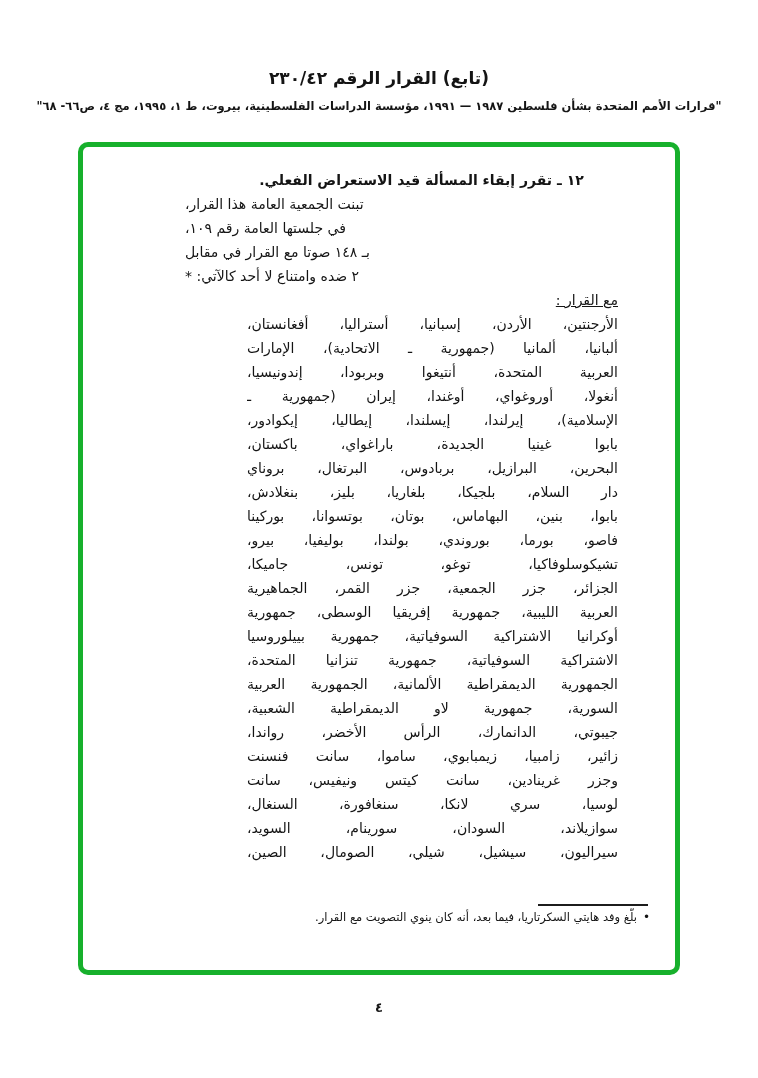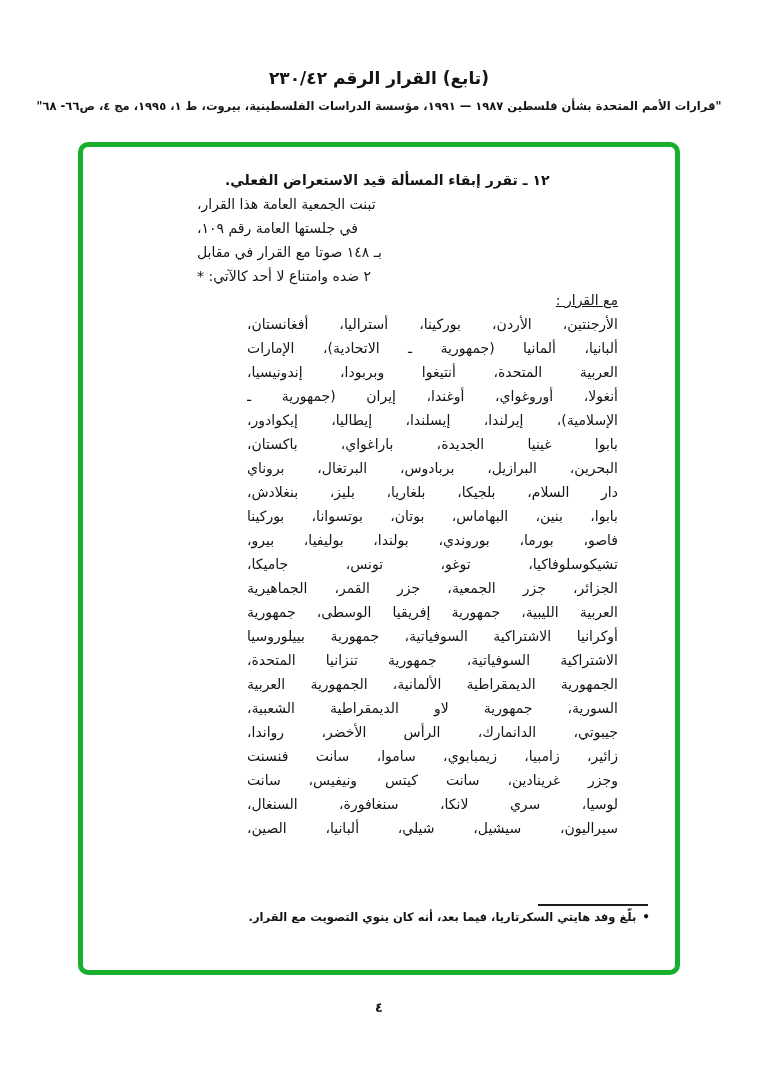--- a/index.html
+++ b/index.html
@@ -15,31 +15,31 @@
   
   .frame{
     position:absolute;left:78px;top:142px;width:602px;height:833px;
     box-sizing:border-box;border:5px solid #17b02c;border-radius:10px;background:#fff;
   }
   .content{
     position:absolute;top:21px;left:102px;right:57px;
     direction:rtl;font-size:14px;line-height:24px;text-align:right;
   }
   .content > div{height:24px;overflow:hidden;}
-  .clause{font-weight:bold;padding-left:0;margin-left:40px;text-align:left;white-space:nowrap;}
-  .intro{text-align:left;white-space:nowrap;margin-left:12px;}
+  .clause{font-weight:bold;padding-left:0;margin-left:40px;text-align:center;white-space:nowrap;}
+  .intro{text-align:left;white-space:nowrap;}
   .vote{display:flex;gap:12px;}
   .vote-label{white-space:nowrap;text-decoration:underline;}
   .vote-text{flex:1;text-align:justify;text-align-last:justify;}
   .cont{margin-left:62px;text-align:justify;text-align-last:justify;}
   
   .fn-rule{position:absolute;left:455px;top:757px;width:110px;height:0;border-top:2px solid #1c1c1c;}
   .fn{
     position:absolute;top:763px;right:25px;direction:rtl;text-align:left;
-    font-size:11.5px;font-weight:bold;white-space:nowrap;
+    font-size:11.5px;font-weight:normal;white-space:nowrap;
   }
   .fn .bullet{display:inline-block;margin-left:6px;font-size:12px;}
   
   .pagenum{position:absolute;top:1000px;left:0;right:0;text-align:center;font-size:13px;font-weight:bold;}
 </style>
 </head>
 <body>
 
 <div class="page">
 
@@ -54,42 +54,43 @@
 
       <div class="intro">تبنت الجمعية العامة هذا القرار،</div>
       <div class="intro">في جلستها العامة رقم ١٠٩،</div>
       <div class="intro">بـ ١٤٨ صوتا مع القرار في مقابل</div>
       <div class="intro">٢ ضده وامتناع لا أحد كالآتي: *</div>
 
       <div class="vote">
         <span class="vote-label">مع القرار :</span>
       </div>
 
-      <div class="cont">الأرجنتين، الأردن، بوركينا، أستراليا، أفغانستان،</div>
+      <div class="cont">الأرجنتين، الأردن، إسبانيا، أستراليا، أفغانستان،</div>
       <div class="cont">ألبانيا، ألمانيا (جمهورية ـ الاتحادية)، الإمارات</div>
       <div class="cont">العربية المتحدة، أنتيغوا وبربودا، إندونيسيا،</div>
       <div class="cont">أنغولا، أوروغواي، أوغندا، إيران (جمهورية ـ</div>
       <div class="cont">الإسلامية)، إيرلندا، إيسلندا، إيطاليا، إيكوادور،</div>
       <div class="cont">بابوا غينيا الجديدة، باراغواي، باكستان،</div>
       <div class="cont">البحرين، البرازيل، بربادوس، البرتغال، بروناي</div>
       <div class="cont">دار السلام، بلجيكا، بلغاريا، بليز، بنغلادش،</div>
       <div class="cont">بابوا، بنين، البهاماس، بوتان، بوتسوانا، بوركينا</div>
       <div class="cont">فاصو، بورما، بوروندي، بولندا، بوليفيا، بيرو،</div>
       <div class="cont">تشيكوسلوفاكيا، توغو، تونس، جاميكا،</div>
       <div class="cont">الجزائر، جزر الجمعية، جزر القمر، الجماهيرية</div>
       <div class="cont">العربية الليبية، جمهورية إفريقيا الوسطى، جمهورية</div>
       <div class="cont">أوكرانيا الاشتراكية السوفياتية، جمهورية بييلوروسيا</div>
       <div class="cont">الاشتراكية السوفياتية، جمهورية تنزانيا المتحدة،</div>
       <div class="cont">الجمهورية الديمقراطية الألمانية، الجمهورية العربية</div>
       <div class="cont">السورية، جمهورية لاو الديمقراطية الشعبية،</div>
       <div class="cont">جيبوتي، الدانمارك، الرأس الأخضر، رواندا،</div>
       <div class="cont">زائير، زامبيا، زيمبابوي، ساموا، سانت فنسنت</div>
       <div class="cont">وجزر غرينادين، سانت كيتس ونيفيس، سانت</div>
       <div class="cont">لوسيا، سري لانكا، سنغافورة، السنغال،</div>
-      <div class="cont">سيراليون، سيشيل، شيلي، ألبانيا، الصين،</div>
+      <div class="cont">سوازيلاند، السودان، سورينام، السويد،</div>
+      <div class="cont">سيراليون، سيشيل، شيلي، الصومال، الصين،</div>
     </div>
 
     <div class="fn-rule"></div>
     <div class="fn">
       <span class="bullet">•</span><span>بلّغ وفد هايتي السكرتاريا، فيما بعد، أنه كان ينوي التصويت مع القرار.</span>
     </div>
   </div>
 
   <div class="pagenum">٤</div>
 </div>

